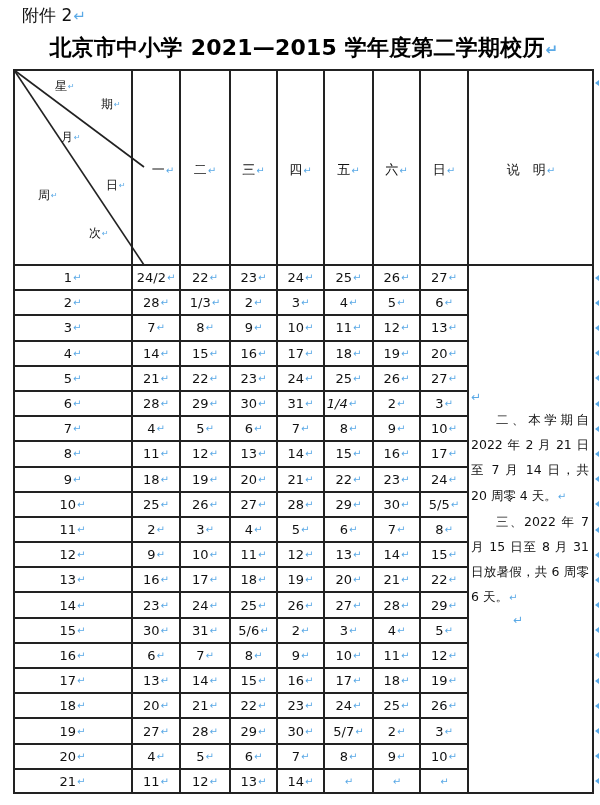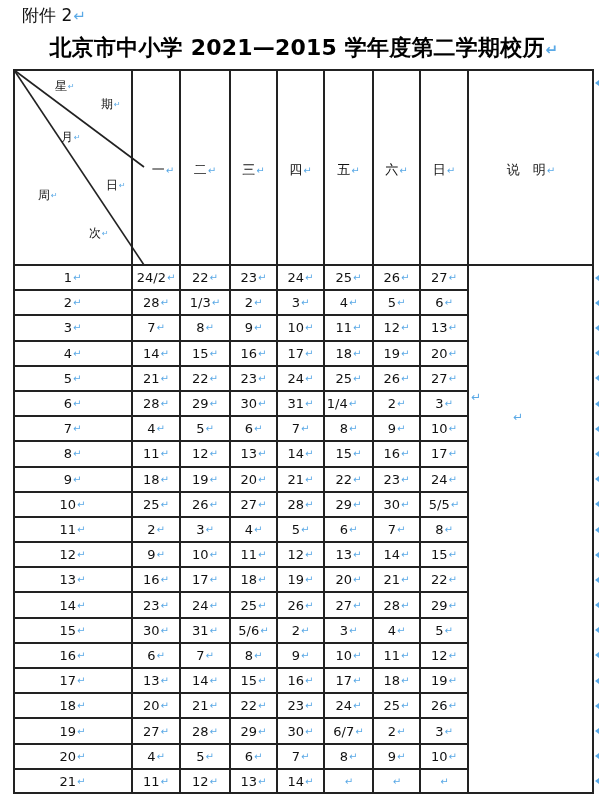--- a/index.html
+++ b/index.html
@@ -385,21 +385,21 @@
         <span class="mark">↵</span>
       </div>
       <div class="cell" style="left: 230px; top: 390.952px; width: 47px; height: 25.1905px;">
         <span>30</span>
         <span class="mark">↵</span>
       </div>
       <div class="cell" style="left: 277px; top: 390.952px; width: 47px; height: 25.1905px;">
         <span>31</span>
         <span class="mark">↵</span>
       </div>
-      <div class="cell" style="left: 324px; top: 390.952px; width: 36px; height: 25.1905px;">
+      <div class="cell" style="left: 324px; top: 390.952px; width: 36px; height: 25.1905px; font-style: italic;">
         <span>1/4</span>
         <span class="mark">↵</span>
       </div>
       <div class="cell" style="left: 373px; top: 390.952px; width: 47px; height: 25.1905px;">
         <span>2</span>
         <span class="mark">↵</span>
       </div>
       <div class="cell" style="left: 420px; top: 390.952px; width: 48px; height: 25.1905px;">
         <span>3</span>
         <span class="mark">↵</span>
@@ -828,21 +828,21 @@
       </div>
       <div class="cell" style="left: 230px; top: 718.429px; width: 47px; height: 25.1905px;">
         <span>29</span>
         <span class="mark">↵</span>
       </div>
       <div class="cell" style="left: 277px; top: 718.429px; width: 47px; height: 25.1905px;">
         <span>30</span>
         <span class="mark">↵</span>
       </div>
       <div class="cell" style="left: 324px; top: 718.429px; width: 49px; height: 25.1905px;">
-        <span>6/7</span>
+        <span>5/7</span>
         <span class="mark">↵</span>
       </div>
       <div class="cell" style="left: 373px; top: 718.429px; width: 47px; height: 25.1905px;">
         <span>2</span>
         <span class="mark">↵</span>
       </div>
       <div class="cell" style="left: 420px; top: 718.429px; width: 48px; height: 25.1905px;">
         <span>3</span>
         <span class="mark">↵</span>
       </div>
@@ -912,20 +912,22 @@
       </div>
       <div class="cell" style="left: 420px; top: 768.81px; width: 48px; height: 25.1905px;">
         <span></span>
         <span class="mark">↵</span>
       </div>
     </div>
   </div>
 
 <div class="notes">
   <div class="pre-mark">↵</div>
+  <p class="ind"><span>二、本学期自 2022 年 2 月 21 日至 7 月 14 日，共 20 周零 4 天。</span><span class="mark">↵</span></p>
+  <p class="ind"><span>三、2022 年 7 月 15 日至 8 月 31 日放暑假，共 6 周零 6 天。</span><span class="mark">↵</span></p>
   <div style="padding-left:42px;" class="pre-mark">↵</div>
 </div>
 
 <div class="edge-marks" id="edge-marks">
     <span style="top: 0px;"></span>
     <span style="top: 194.595px;"></span>
     <span style="top: 219.786px;"></span>
     <span style="top: 244.976px;"></span>
     <span style="top: 270.167px;"></span>
     <span style="top: 295.357px;"></span>

